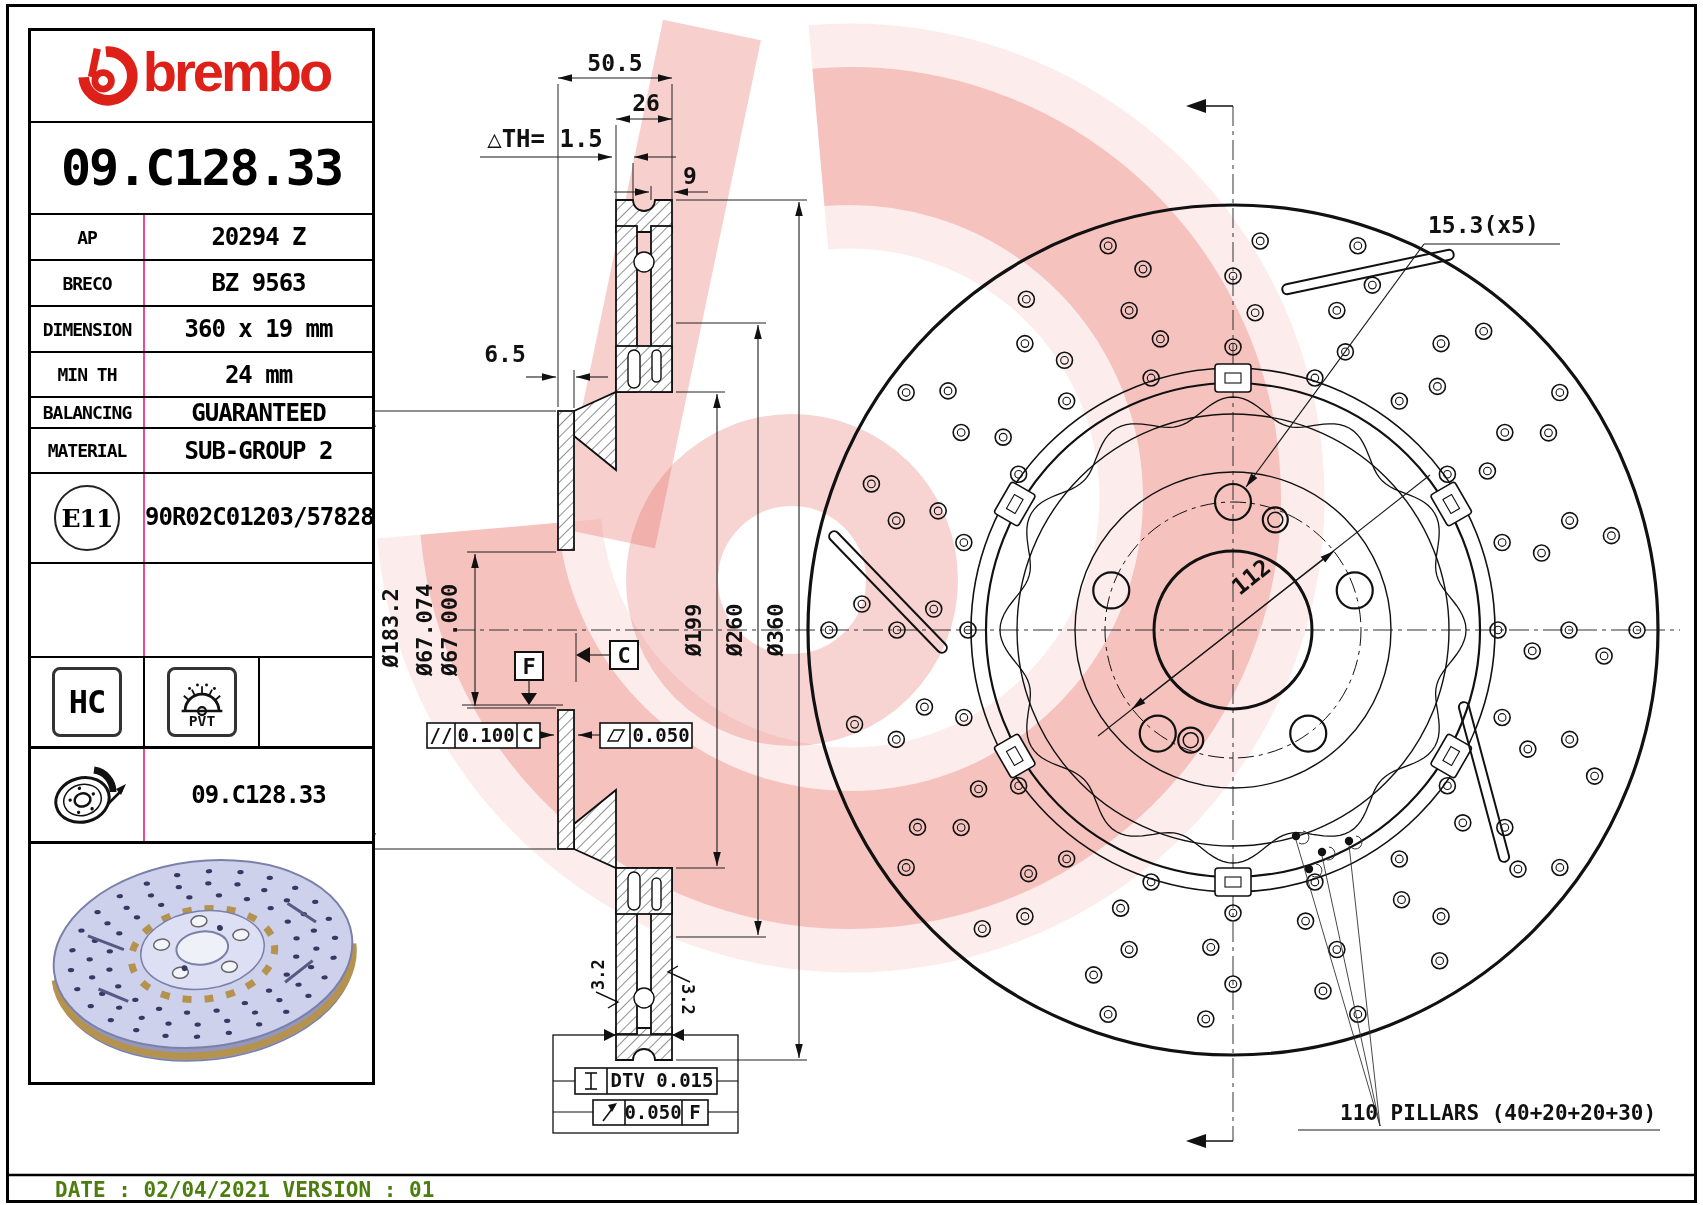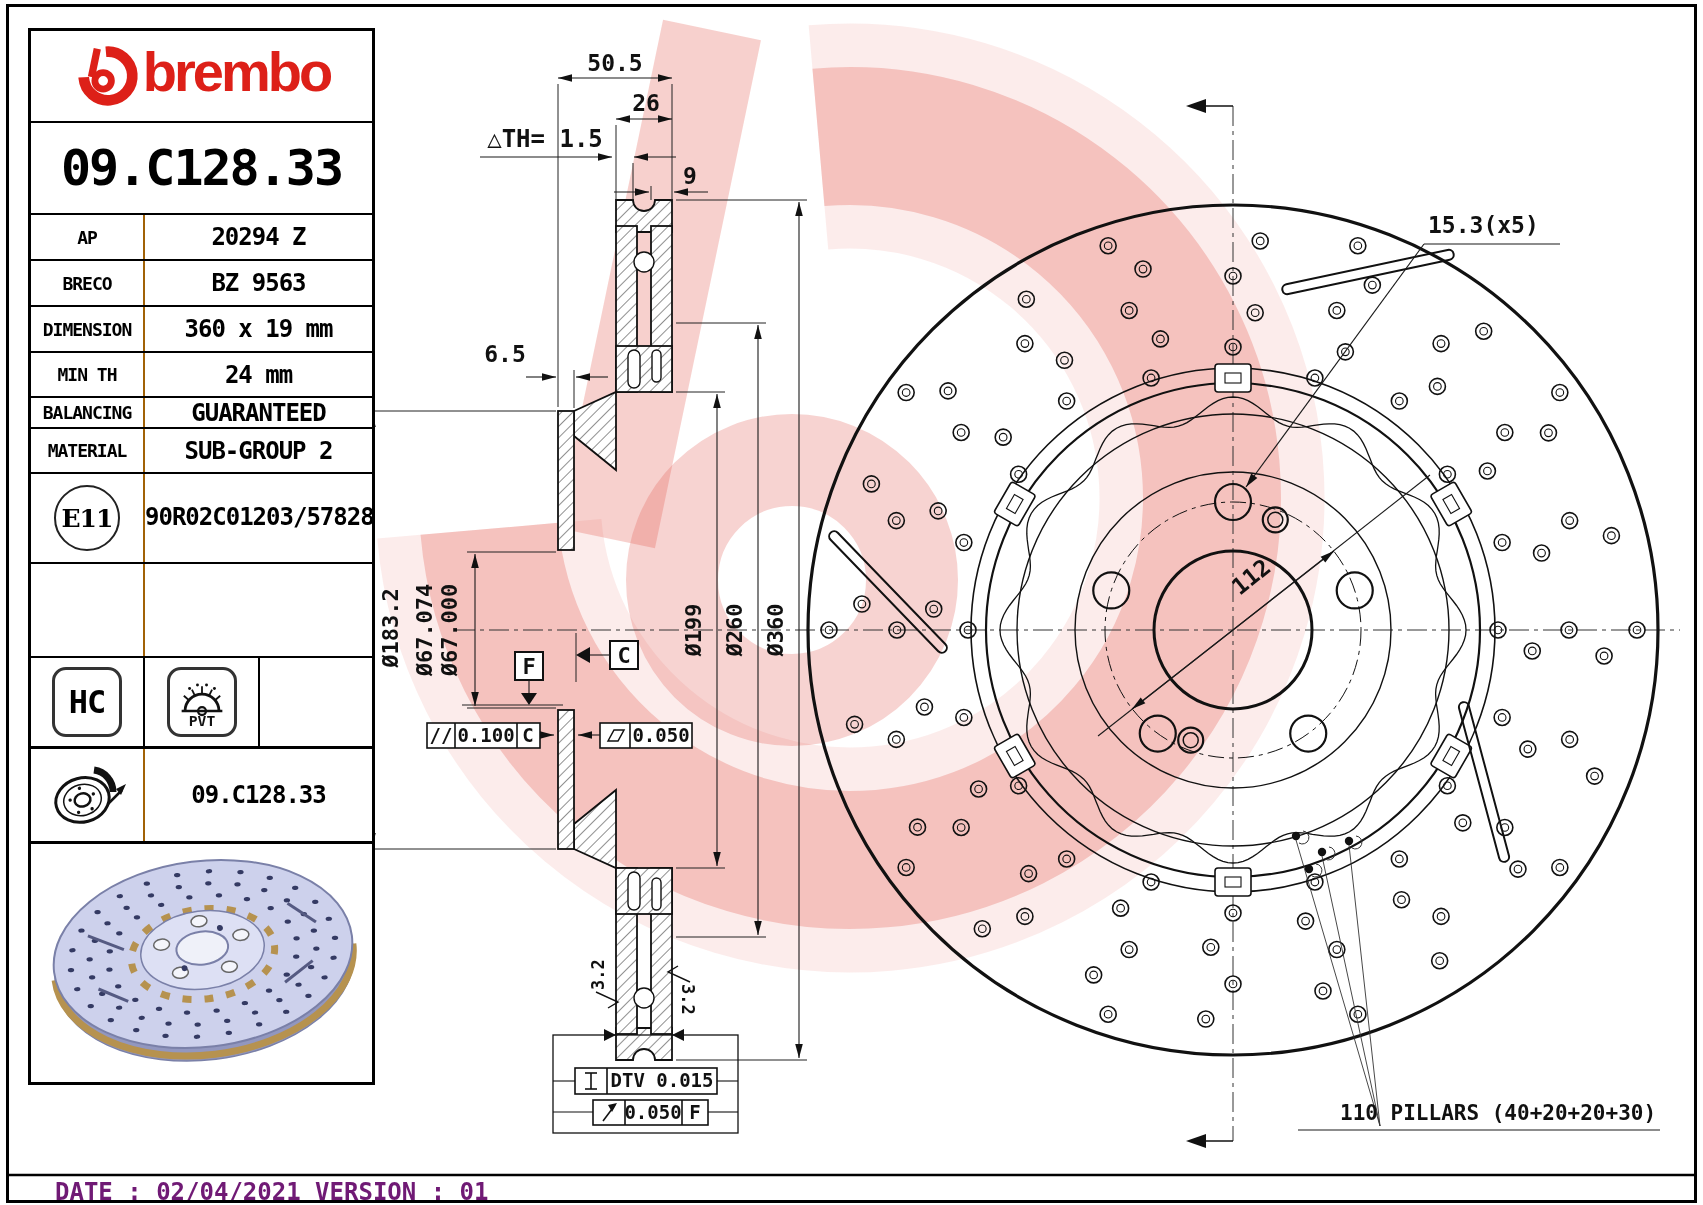--- a/index.html
+++ b/index.html
@@ -9,36 +9,36 @@
          pointer-events:none;z-index:5;}
   #drawing{position:absolute;left:0;top:0;z-index:1;}
   
   .panel{position:absolute;left:28px;top:28px;width:347px;background:#fff;border:3px solid #000;
          z-index:3;box-sizing:border-box;}
   .prow{display:flex;border-top:2px solid #000;box-sizing:border-box;align-items:stretch;}
   .prow.first{border-top:none;}
   .prow.thick{border-top:3px solid #000;}
   .cell{display:flex;align-items:center;justify-content:center;box-sizing:border-box;}
   .cell.lab{width:112px;flex:none;font-weight:700;font-size:18px;letter-spacing:-1px;}
-  .cell.val{flex:1;border-left:2px solid #a16207;font-weight:700;font-size:24px;letter-spacing:-1px;}
+  .cell.val{flex:1;border-left:2px solid #ec4899;font-weight:700;font-size:24px;letter-spacing:-1px;}
   .logo-row{height:90px;display:flex;align-items:center;justify-content:center;}
   .logo-text{font-family:"Liberation Sans",sans-serif;font-weight:800;font-size:56px;
              color:#dd2018;letter-spacing:-3px;line-height:1;transform:translateY(-4px);}
   .pn-row{height:92px;display:flex;align-items:center;justify-content:center;
           font-weight:700;font-size:50px;letter-spacing:-2px;}
   .e11-circle{width:62px;height:62px;border:2.5px solid #222;border-radius:50%;
               display:flex;align-items:center;justify-content:center;
               font-family:"DejaVu Serif",serif;font-weight:700;font-size:25px;letter-spacing:-1px;}
   .e11-vals{display:flex;flex-direction:row;align-items:center;justify-content:center;
             font-weight:700;font-size:24px;line-height:1.3;letter-spacing:-1px;}
-  .badge{width:64px;height:64px;border:3.5px solid #333;border-radius:14px;
+  .badge{width:64px;height:64px;border:3.5px solid #333;border-radius:8px;
          display:flex;align-items:center;justify-content:center;font-weight:700;font-size:32px;}
   .pn2{font-weight:700;font-size:35px;letter-spacing:-1px;}
-  .date-line{position:absolute;left:55px;top:1178px;z-index:4;font-weight:700;font-size:24px;
-             letter-spacing:0;color:#701a75;}
+  .date-line{position:absolute;left:55px;top:1178px;z-index:4;font-weight:700;font-size:21px;
+             letter-spacing:0;color:#4d7c0f;}
   
   text{fill:#111;font-family:"DejaVu Sans Mono",monospace;font-weight:700;}
   .t24{font-size:24px;} .t23{font-size:23px;} .t22{font-size:22px;} .t21{font-size:21px;}
   .t19{font-size:19px;} .t17{font-size:17px;}
   .dln{stroke:#1a1a1a;stroke-width:1.1;fill:none;}
   .eln{stroke:#222;stroke-width:1;fill:none;}
   .obj{stroke:#111;stroke-width:1.8;}
 </style>
 </head>
 <body>

